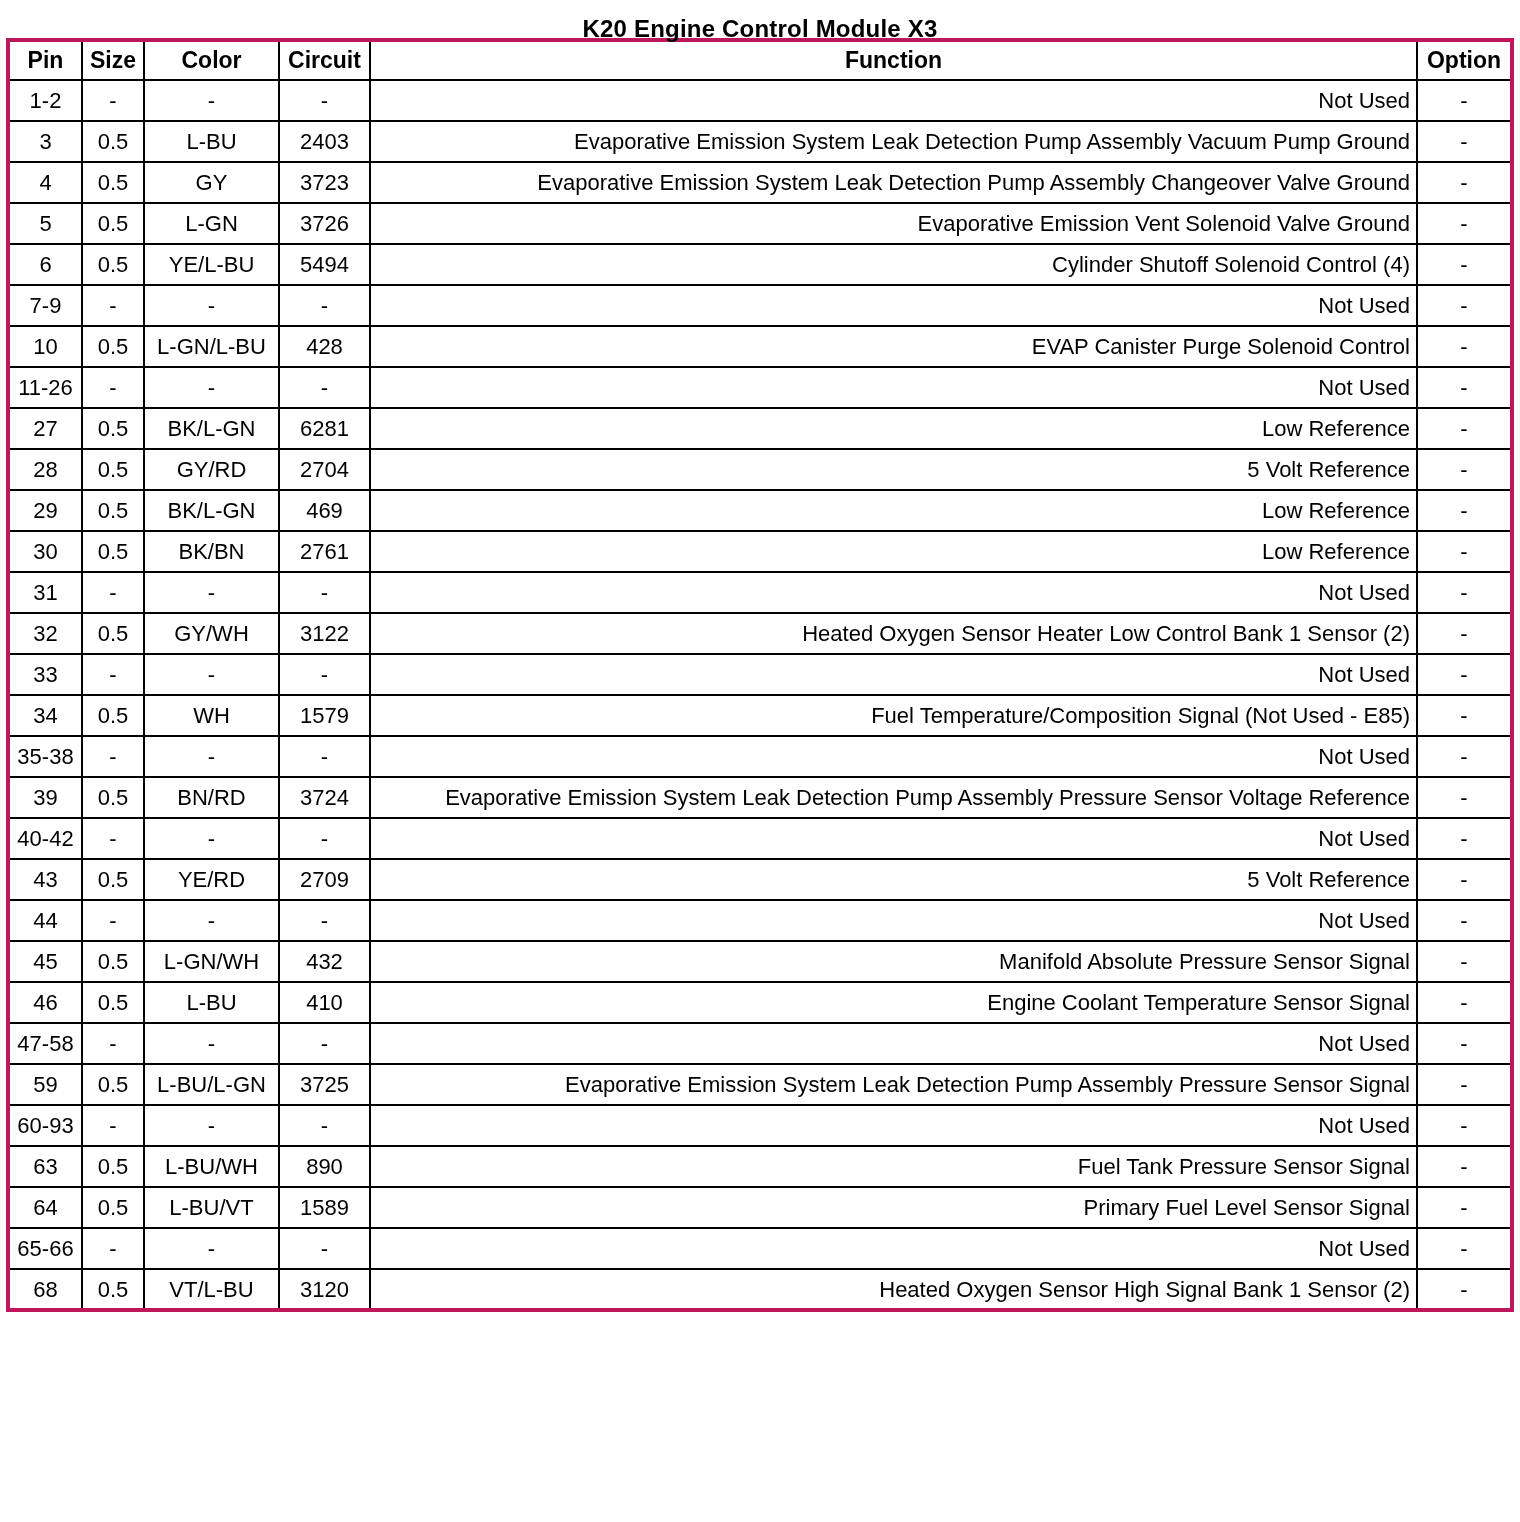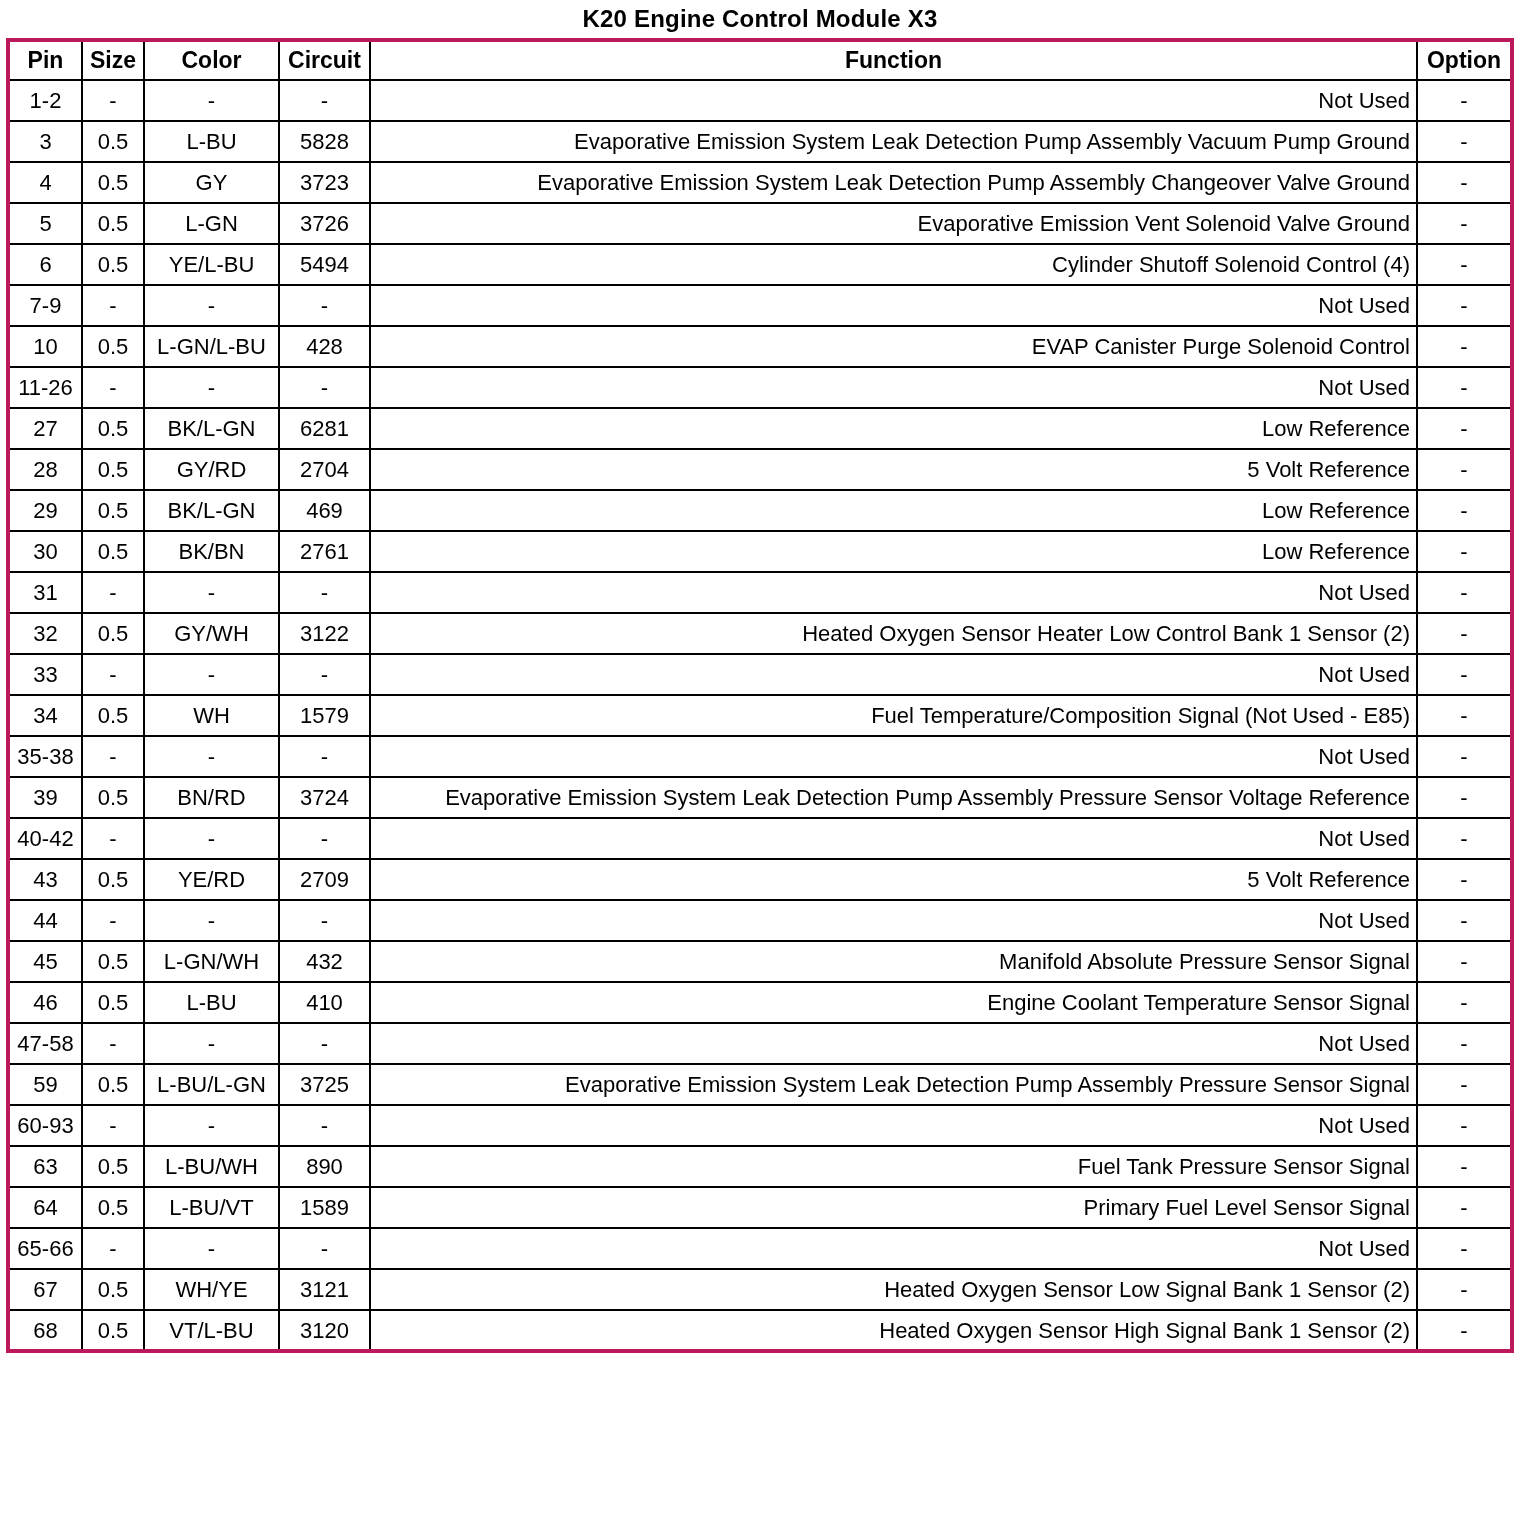--- a/index.html
+++ b/index.html
@@ -10,21 +10,21 @@
     width: 1520px;
     height: 1522px;
     font-family: "Liberation Sans", sans-serif;
     color: #000000;
     overflow: hidden;
   }
   .page-title {
     text-align: center;
     font-weight: bold;
     font-size: 24px;
-    padding-top: 5px;
+    padding-top: 15px;
     height: 38px;
     letter-spacing: 0.2px;
   }
   table.pinout {
     border-collapse: collapse;
     table-layout: fixed;
     margin-left: 6px;
     width: 1504px;
     border: 4px solid #be185d;
   }
@@ -89,21 +89,21 @@
         <td>-</td>
         <td>-</td>
         <td>-</td>
         <td class="fn">Not Used</td>
         <td>-</td>
       </tr>
       <tr>
         <td>3</td>
         <td>0.5</td>
         <td>L-BU</td>
-        <td>5828</td>
+        <td>2403</td>
         <td class="fn">Evaporative Emission System Leak Detection Pump Assembly Vacuum Pump Ground</td>
         <td>-</td>
       </tr>
       <tr>
         <td>4</td>
         <td>0.5</td>
         <td>GY</td>
         <td>3723</td>
         <td class="fn">Evaporative Emission System Leak Detection Pump Assembly Changeover Valve Ground</td>
         <td>-</td>
@@ -307,28 +307,20 @@
         <td>1589</td>
         <td class="fn">Primary Fuel Level Sensor Signal</td>
         <td>-</td>
       </tr>
       <tr>
         <td>65-66</td>
         <td>-</td>
         <td>-</td>
         <td>-</td>
         <td class="fn">Not Used</td>
-        <td>-</td>
-      </tr>
-      <tr>
-        <td>67</td>
-        <td>0.5</td>
-        <td>WH/YE</td>
-        <td>3121</td>
-        <td class="fn">Heated Oxygen Sensor Low Signal Bank 1 Sensor (2)</td>
         <td>-</td>
       </tr>
       <tr>
         <td>68</td>
         <td>0.5</td>
         <td>VT/L-BU</td>
         <td>3120</td>
         <td class="fn">Heated Oxygen Sensor High Signal Bank 1 Sensor (2)</td>
         <td>-</td>
       </tr>

